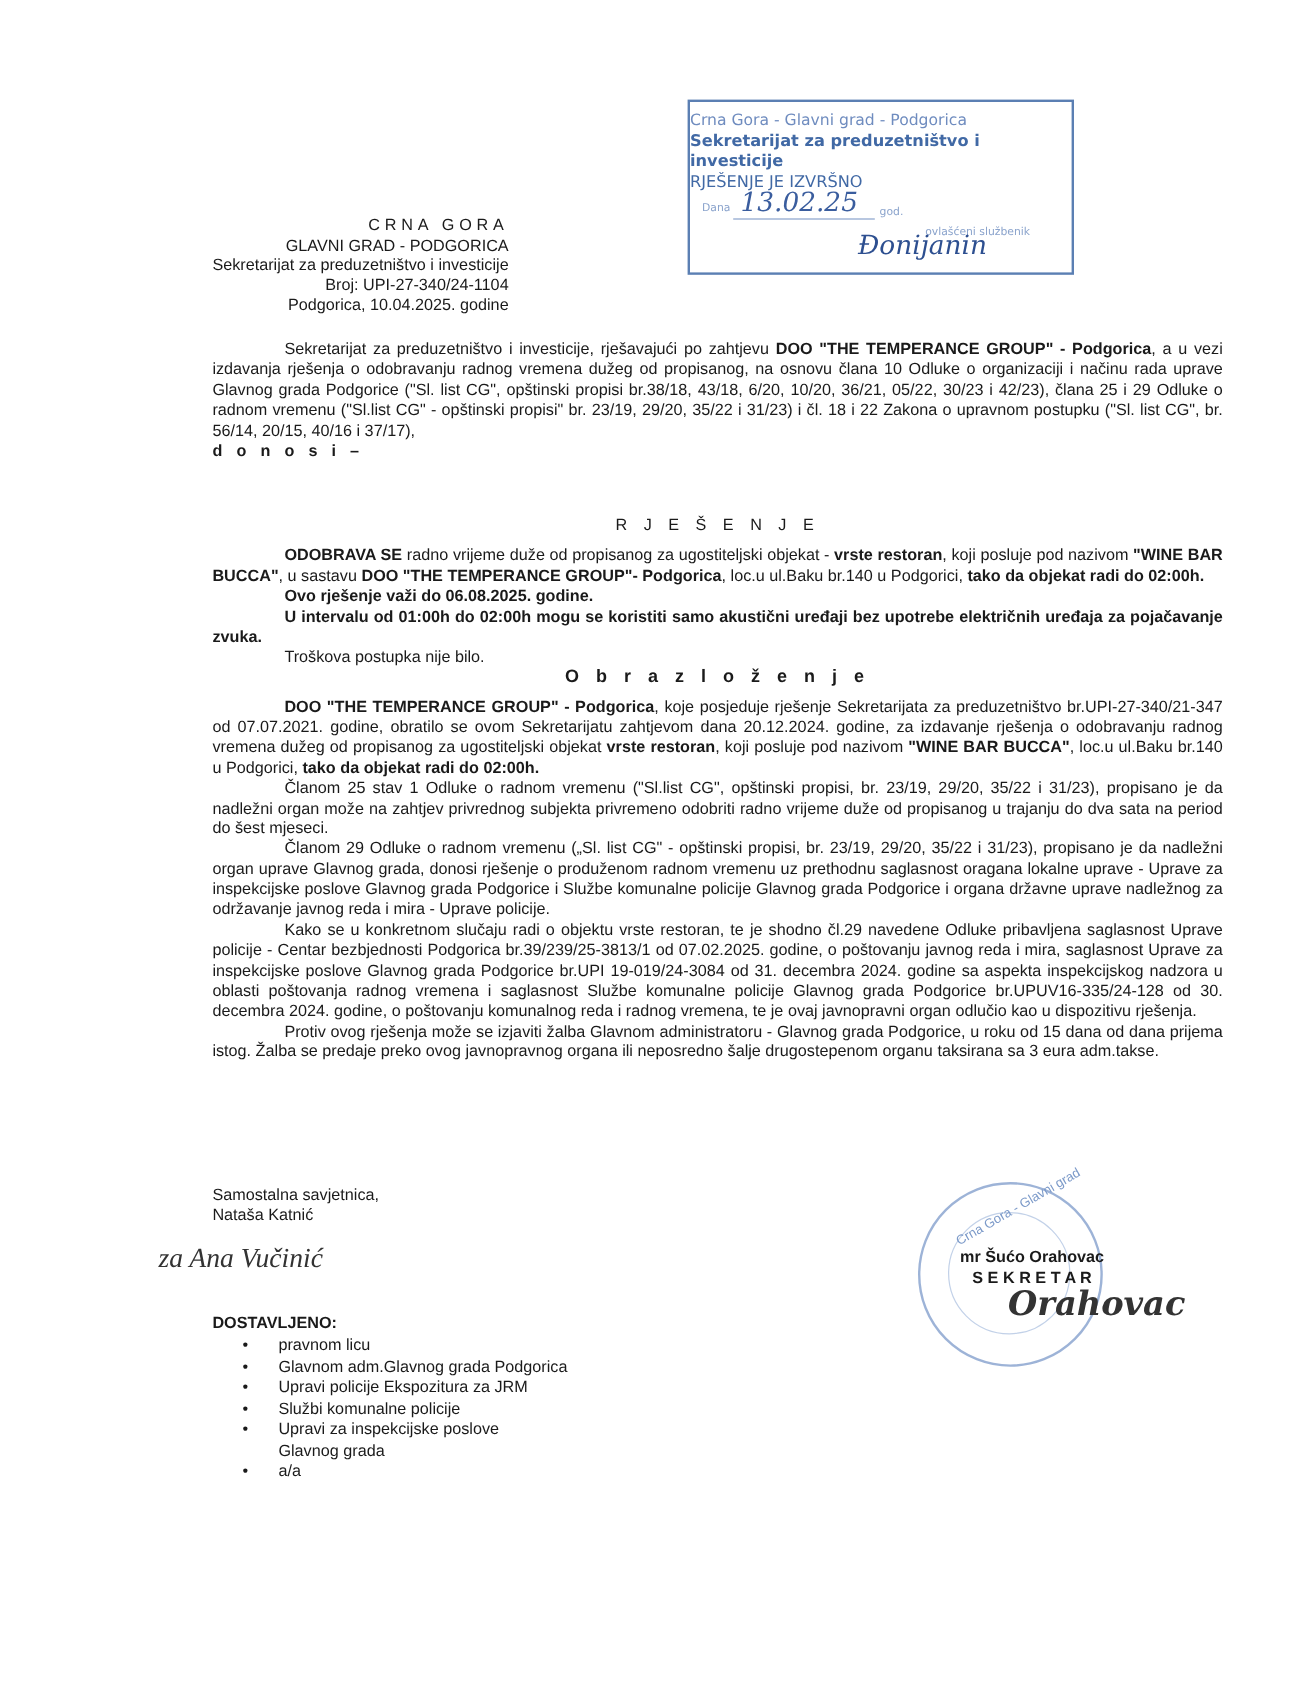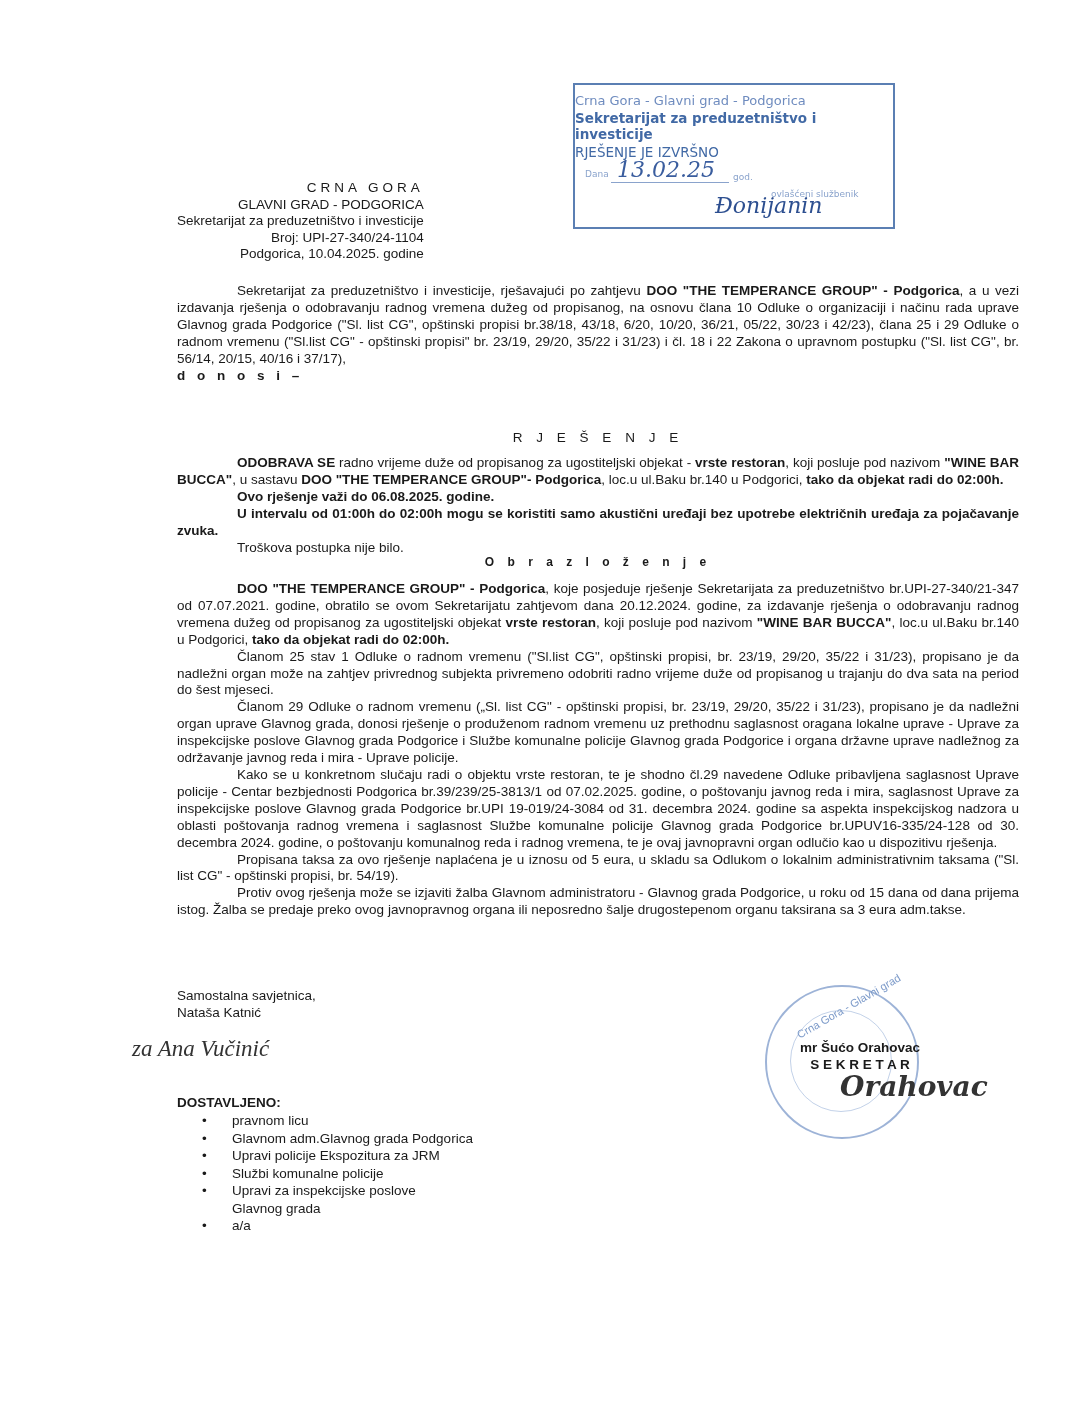--- a/index.html
+++ b/index.html
@@ -26,21 +26,21 @@
 
   
   #hdr { left:177px; top:180px; font-size:13.5px; line-height:16.5px;text-align:right; }
   #hdr .crna { letter-spacing:4px; }
 
   
   .para { left:177px; width:842px; font-size:13.5px; line-height:16.9px; text-align:justify; }
   .indent { text-indent:60px; }
 
   #title1 { left:177px; width:842px; top:430px; text-align:center; font-size:13.5px; letter-spacing:5px; }
-  #title2 { left:177px; width:842px; top:555px; text-align:center; font-size:12px; letter-spacing:5px; font-weight:bold; }
+  #title2 { left:177px; width:842px; top:555px; text-align:center; font-size:15px; letter-spacing:5px; font-weight:bold; }
 
   
   #left-sig { left:177px; top:988px; font-size:13.5px; line-height:16.5px; font-weight:normal; }
   #hand-left { left:132px; top:1036px; font-size:23px; font-family:Liberation Serif, serif; font-style:italic; color:#333; }
   #seal { left:765px; top:985px; width:150px; height:150px; border:2px solid #7c9ac9; border-radius:50%;
           opacity:0.75; }
   #seal-inner { left:790px; top:1010px; width:100px; height:100px; border:1px solid #9ab2d8; border-radius:50%; opacity:0.6; }
   #seal-text { left:790px; top:1000px; font-size:11px; color:#7c9ac9; transform:rotate(-30deg); }
   #right-sig { left:800px; top:1040px; font-size:13.5px; line-height:16.5px; font-weight:bold; text-align:center; }
   #hand-right { left:840px; top:1070px; font-size:28px; font-family:"DejaVu Serif", serif; font-style:italic; color:#333;font-weight:bold; }
@@ -91,21 +91,20 @@
 
 <div id="title2" class="abs">O b r a z l o ž e n j e</div>
 
 <div class="abs para" style="top:581px;">
   <div class="indent">
     <span class="b">DOO "THE TEMPERANCE GROUP" - Podgorica</span><span>, koje posjeduje rješenje Sekretarijata za preduzetništvo br.UPI-27-340/21-347 od 07.07.2021. godine, obratilo se ovom Sekretarijatu zahtjevom dana 20.12.2024. godine, za izdavanje rješenja o odobravanju radnog vremena dužeg od propisanog za ugostiteljski objekat </span><span class="b">vrste restoran</span><span>, koji posluje pod nazivom </span><span class="b">"WINE BAR BUCCA"</span><span>, loc.u ul.Baku br.140 u Podgorici, </span><span class="b">tako da objekat radi do 02:00h.</span>
   </div>
   <div class="indent">Članom 25 stav 1 Odluke o radnom vremenu ("Sl.list CG", opštinski propisi, br. 23/19, 29/20, 35/22 i 31/23), propisano je da nadležni organ može na zahtjev privrednog subjekta privremeno odobriti radno vrijeme duže od propisanog u trajanju do dva sata na period do šest mjeseci.</div>
   <div class="indent">Članom 29 Odluke o radnom vremenu („Sl. list CG" - opštinski propisi, br. 23/19, 29/20, 35/22 i 31/23), propisano je da nadležni organ uprave Glavnog grada, donosi rješenje o produženom radnom vremenu uz prethodnu saglasnost oragana lokalne uprave - Uprave za inspekcijske poslove Glavnog grada Podgorice i Službe komunalne policije Glavnog grada Podgorice i organa državne uprave nadležnog za održavanje javnog reda i mira - Uprave policije.</div>
   <div class="indent">Kako se u konkretnom slučaju radi o objektu vrste restoran, te je shodno čl.29 navedene Odluke pribavljena saglasnost Uprave policije - Centar bezbjednosti Podgorica br.39/239/25-3813/1 od 07.02.2025. godine, o poštovanju javnog reda i mira, saglasnost Uprave za inspekcijske poslove Glavnog grada Podgorice br.UPI 19-019/24-3084 od 31. decembra 2024. godine sa aspekta inspekcijskog nadzora u oblasti poštovanja radnog vremena i saglasnost Službe komunalne policije Glavnog grada Podgorice br.UPUV16-335/24-128 od 30. decembra 2024. godine, o poštovanju komunalnog reda i radnog vremena, te je ovaj javnopravni organ odlučio kao u dispozitivu rješenja.</div>
-  <div class="indent">Propisana taksa za ovo rješenje naplaćena je u iznosu od 5 eura, u skladu sa Odlukom o lokalnim administrativnim taksama ("Sl. list CG" - opštinski propisi, br. 54/19).</div>
   <div class="indent">Protiv ovog rješenja može se izjaviti žalba Glavnom administratoru - Glavnog grada Podgorice, u roku od 15 dana od dana prijema istog. Žalba se predaje preko ovog javnopravnog organa ili neposredno šalje drugostepenom organu taksirana sa 3 eura adm.takse.</div>
 </div>
 
 <div id="left-sig" class="abs">
   <div>Samostalna savjetnica,</div>
   <div>Nataša Katnić</div>
 </div>
 <div id="hand-left" class="abs">za Ana Vučinić</div>
 
 <div id="seal" class="abs"></div>

